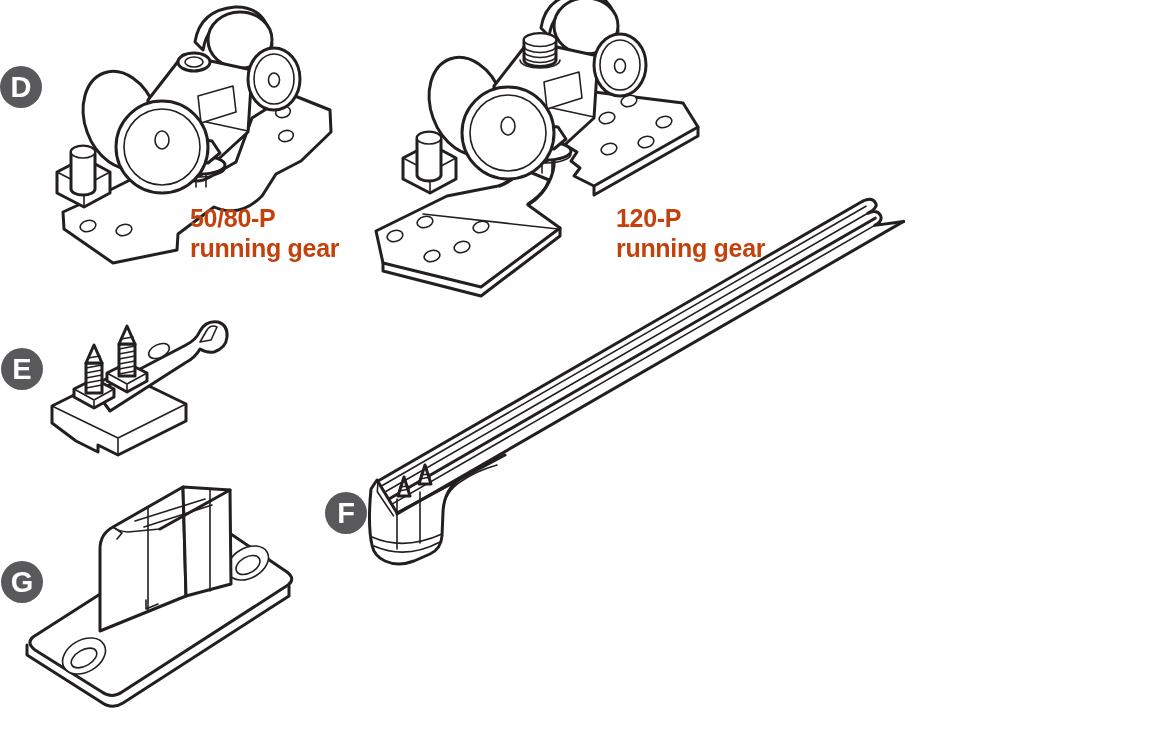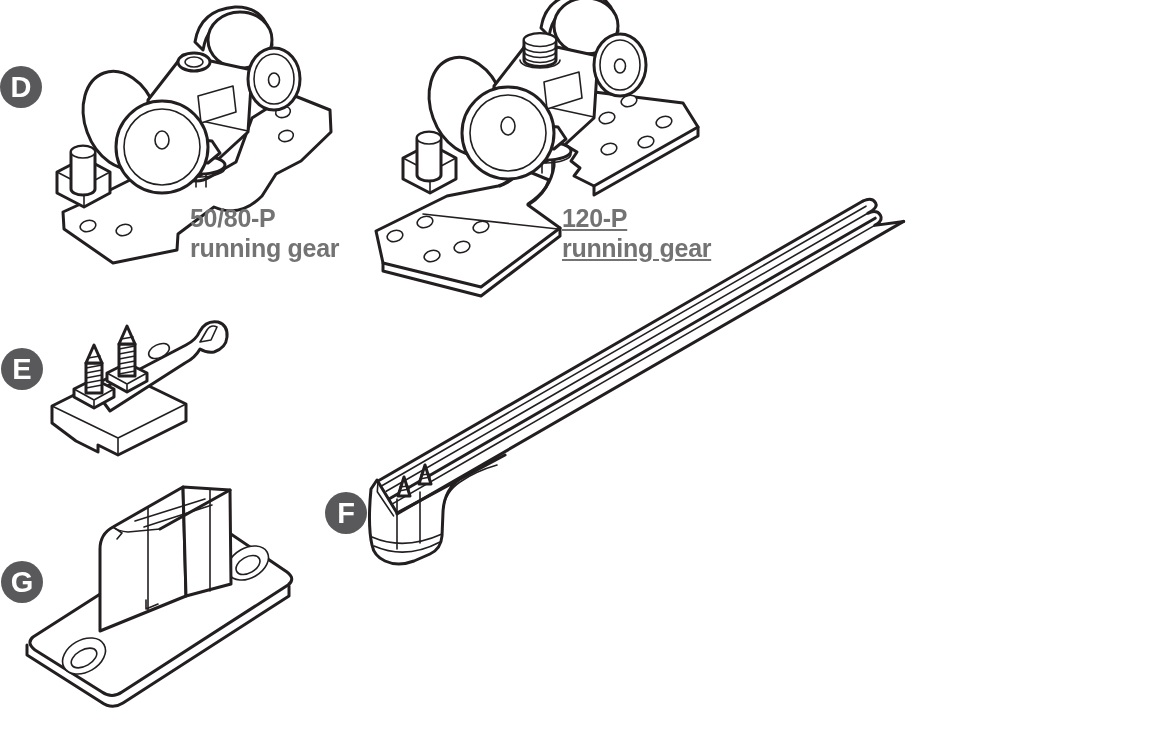--- a/index.html
+++ b/index.html
@@ -14,21 +14,21 @@
   .lnf{fill:none;stroke:#231f20;stroke-width:3;stroke-linejoin:round;stroke-linecap:round;}
   .tn{fill:#ffffff;stroke:#231f20;stroke-width:1.6;stroke-linejoin:round;stroke-linecap:round;}
   .tnf{fill:none;stroke:#231f20;stroke-width:1.6;stroke-linejoin:round;stroke-linecap:round;}
   .badge{
     position:absolute;width:42px;height:42px;border-radius:50%;
     background:#59595b;color:#ffffff;
     display:flex;align-items:center;justify-content:center;
     font-weight:bold;font-size:29px;line-height:1;
   }
   .caption{
-    position:absolute;color:#737373;font-weight:bold;font-size:25px;
+    position:absolute;color:#c2410c;font-weight:bold;font-size:25px;
     line-height:30px;letter-spacing:-0.3px;white-space:nowrap;
   }
   .caption span{display:block;}
 </style>
 </head>
 <body>
 
 <div class="stage">
 
 <svg width="1173" height="730" viewBox="0 0 1173 730">
@@ -201,18 +201,18 @@
 
 <div class="badge" style="left:0px;top:66px;">D</div>
 <div class="badge" style="left:1px;top:348px;">E</div>
 <div class="badge" style="left:325px;top:492px;">F</div>
 <div class="badge" style="left:1px;top:561px;">G</div>
 
 <div class="caption" style="left:190px;top:203px;">
   <span>50/80-P</span>
   <span>running gear</span>
 </div>
-<div class="caption" style="left:562px;top:203px;text-decoration:underline;">
+<div class="caption" style="left:616px;top:203px;">
   <span>120-P</span>
   <span>running gear</span>
 </div>
 
 </div>
 
 </body></html>

